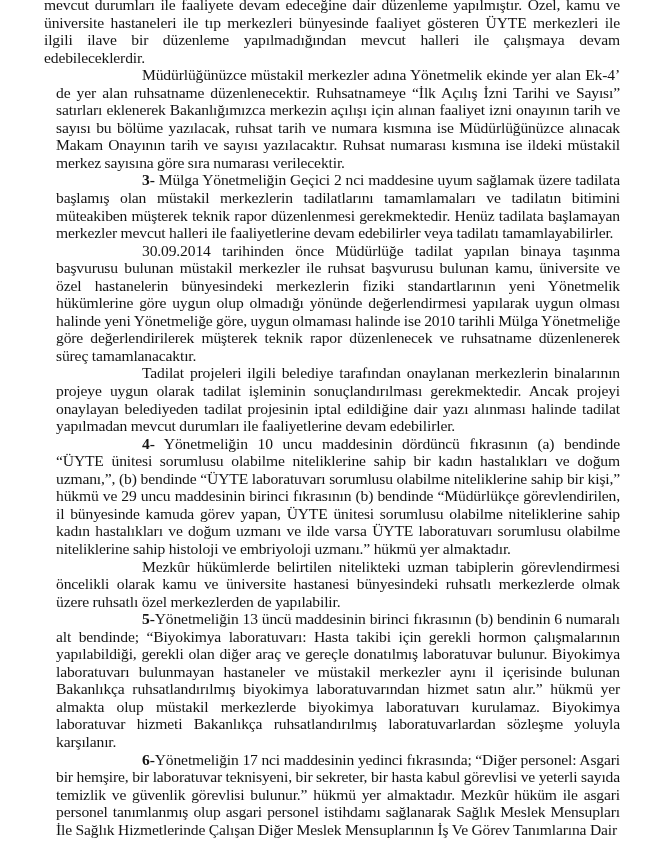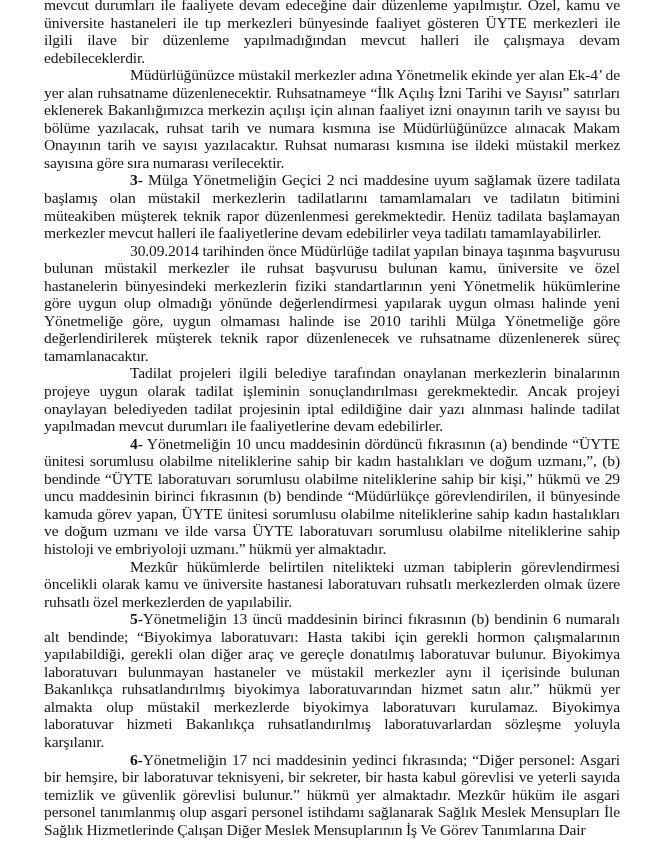--- a/index.html
+++ b/index.html
@@ -11,21 +11,21 @@
     width: 576px;
     font-family: "Liberation Serif", "DejaVu Serif", serif;
     font-size: 15.6px;
     line-height: 17.55px;
     color: #141414;
     text-align: justify;
     letter-spacing: -0.15px;
     word-spacing: -0.2px;
   }
   .p { margin: 0; }
-  .p.ind { text-indent: 86px; }
+  .p.ind { text-indent: 86px; margin-left: 12px; }
   .num { font-weight: bold; }
   .q { }
 </style>
 </head>
 <body>
 
 <div class="page">
 
   <p class="p">
     <span>mevcut durumları ile faaliyete devam edeceğine dair düzenleme yapılmıştır. Özel, kamu ve üniversite hastaneleri ile tıp merkezleri bünyesinde faaliyet gösteren ÜYTE merkezleri ile ilgili ilave bir düzenleme yapılmadığından mevcut halleri ile çalışmaya devam edebileceklerdir.</span>
@@ -45,21 +45,21 @@
 
   <p class="p ind">
     <span>Tadilat projeleri ilgili belediye tarafından onaylanan merkezlerin binalarının projeye uygun olarak tadilat işleminin sonuçlandırılması gerekmektedir. Ancak projeyi onaylayan belediyeden tadilat projesinin iptal edildiğine dair yazı alınması halinde tadilat yapılmadan mevcut durumları ile faaliyetlerine devam edebilirler.</span>
   </p>
 
   <p class="p ind">
     <span class="num">4-</span><span> Yönetmeliğin 10 uncu maddesinin dördüncü fıkrasının (a) bendinde </span><span class="q">“ÜYTE ünitesi sorumlusu olabilme niteliklerine sahip bir kadın hastalıkları ve doğum uzmanı,”, (b) bendinde “ÜYTE laboratuvarı sorumlusu olabilme niteliklerine sahip bir kişi,”</span><span> hükmü ve 29 uncu maddesinin birinci fıkrasının (b) bendinde </span><span class="q">“Müdürlükçe görevlendirilen, il bünyesinde kamuda görev yapan, ÜYTE ünitesi sorumlusu olabilme niteliklerine sahip kadın hastalıkları ve doğum uzmanı ve ilde varsa ÜYTE laboratuvarı sorumlusu olabilme niteliklerine sahip histoloji ve embriyoloji uzmanı.”</span><span> hükmü yer almaktadır.</span>
   </p>
 
   <p class="p ind">
-    <span>Mezkûr hükümlerde belirtilen nitelikteki uzman tabiplerin görevlendirmesi öncelikli olarak kamu ve üniversite hastanesi laboratuvarı ruhsatlı merkezlerden olmak üzere ruhsatlı özel merkezlerden de yapılabilir.</span>
+    <span>Mezkûr hükümlerde belirtilen nitelikteki uzman tabiplerin görevlendirmesi öncelikli olarak kamu ve üniversite hastanesi bünyesindeki ruhsatlı merkezlerde olmak üzere ruhsatlı özel merkezlerden de yapılabilir.</span>
   </p>
 
   <p class="p ind">
     <span class="num">5-</span><span>Yönetmeliğin 13 üncü maddesinin birinci fıkrasının (b) bendinin 6 numaralı alt bendinde; </span><span class="q">“Biyokimya laboratuvarı: Hasta takibi için gerekli hormon çalışmalarının yapılabildiği, gerekli olan diğer araç ve gereçle donatılmış laboratuvar bulunur. Biyokimya laboratuvarı bulunmayan hastaneler ve müstakil merkezler aynı il içerisinde bulunan Bakanlıkça ruhsatlandırılmış biyokimya laboratuvarından hizmet satın alır.”</span><span> hükmü yer almakta olup müstakil merkezlerde biyokimya laboratuvarı kurulamaz. Biyokimya laboratuvar hizmeti Bakanlıkça ruhsatlandırılmış laboratuvarlardan sözleşme yoluyla karşılanır.</span>
   </p>
 
   <p class="p ind">
     <span class="num">6-</span><span>Yönetmeliğin 17 nci maddesinin yedinci fıkrasında; </span><span class="q">“Diğer personel: Asgari bir hemşire, bir laboratuvar teknisyeni, bir sekreter, bir hasta kabul görevlisi ve yeterli sayıda temizlik ve güvenlik görevlisi bulunur.”</span><span> hükmü yer almaktadır. Mezkûr hüküm ile asgari personel tanımlanmış olup asgari personel istihdamı sağlanarak Sağlık Meslek Mensupları İle Sağlık Hizmetlerinde Çalışan Diğer Meslek Mensuplarının İş Ve Görev Tanımlarına Dair</span>
   </p>
 

